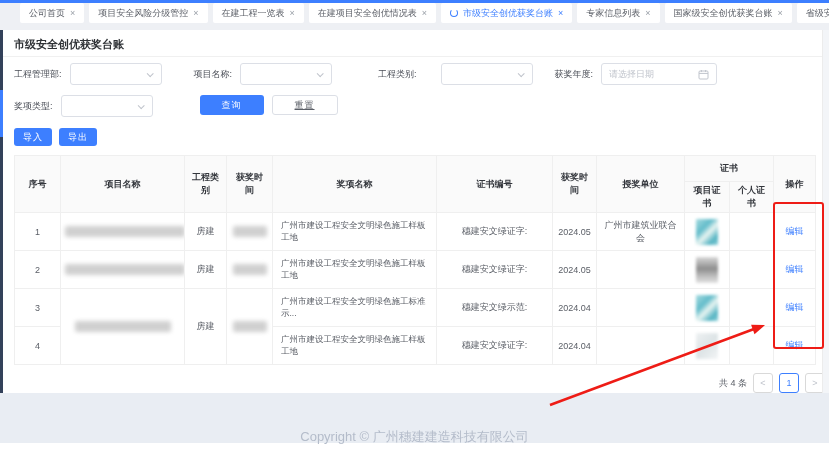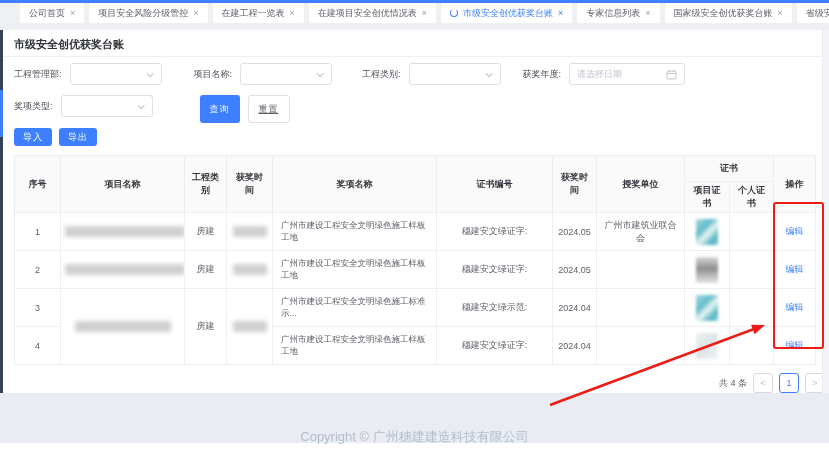--- a/index.html
+++ b/index.html
@@ -31,23 +31,23 @@
   .row2 { margin-top:10px; }
   .fg { display:flex; align-items:center; }
   .flabel { font-size:9px; color:#4a4e57; margin-right:8px; white-space:nowrap; }
   .select { width:92px; height:22px; border:1px solid #dcdfe6; border-radius:3px; background:#fff;
             display:flex; align-items:center; cursor:pointer; }
   .chev { width:5px; height:5px; border-right:1px solid #c0c4cc; border-bottom:1px solid #c0c4cc;
           transform:rotate(45deg) translateY(-1px); margin-left:auto; margin-right:9px; }
   .datebox { width:116px; height:22px; border:1px solid #dcdfe6; border-radius:3px; background:#fff;
              display:flex; align-items:center; padding:0 7px; cursor:pointer; }
   .placeholder { font-size:9px; color:#c0c4cc; flex:1; }
-  .m32 { margin-left:32px; } .m30 { margin-left:30px; } .m22 { margin-left:22px; }
-
-  .btn { height:28px; padding:0 10px; font-size:9px; border-radius:3px; border:none; cursor:pointer;
+  .m32 { margin-left:32px; } .m30 { margin-left:46px;gap:16px; } .m22 { margin-left:22px; }
+
+  .btn { height:20px; padding:0 22px; font-size:9px; border-radius:3px; border:none; cursor:pointer;
          display:inline-flex; align-items:center; justify-content:center; letter-spacing:1px; }
   .primary { background:#3d7fff; color:#fff; }
   .ghost { background:#fff; border:1px solid #dcdfe6; color:#5a5e66; }
   .search-btn { margin-left:47px; }
   .reset-btn { margin-left:8px;text-decoration:underline; }
   .toolbar { margin-top:11px; padding-left:11px; display:flex; gap:7px; }
   .toolbar .btn { height:18px; padding:0 9px; }
 
   table.grid { border-collapse:collapse; table-layout:fixed; width:801px; margin:9px 0 0 11px;
                font-size:9px; color:#5a5e66; }

